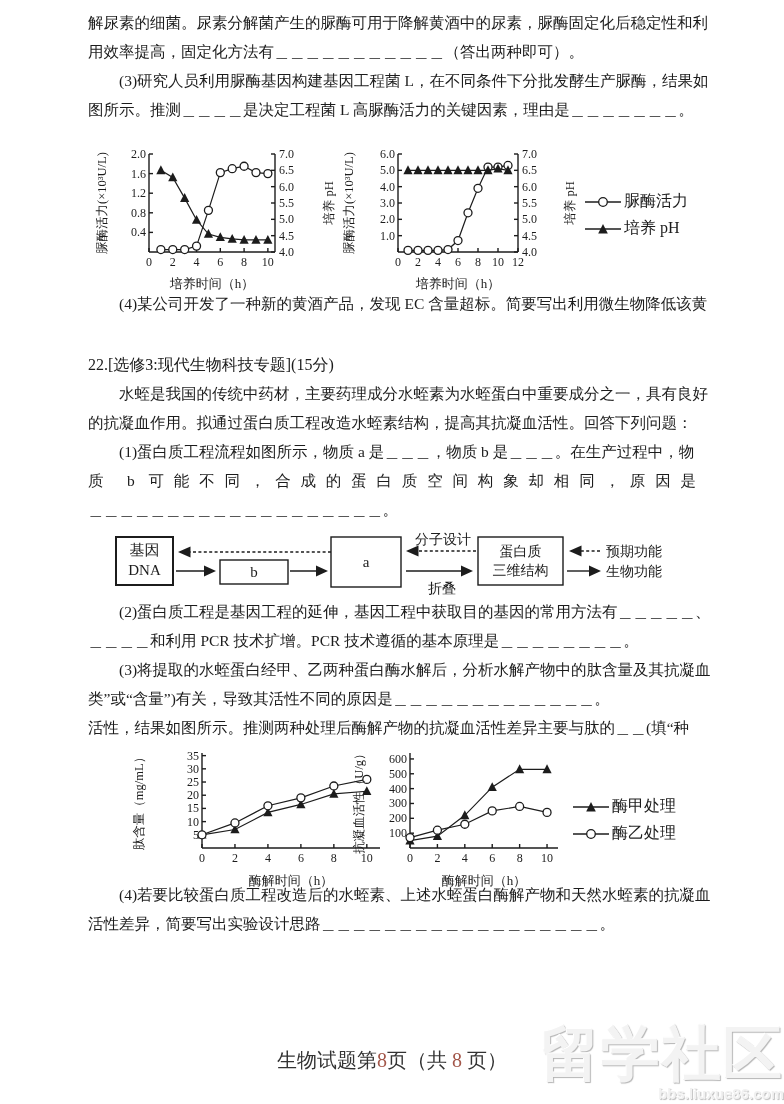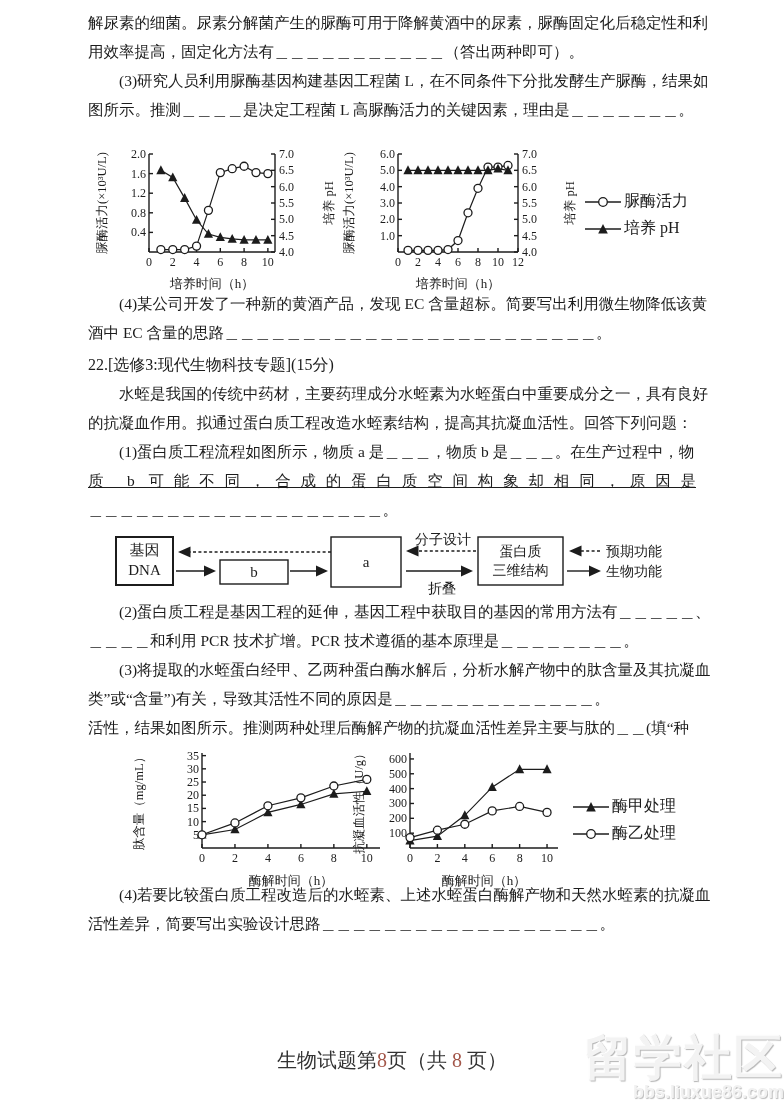--- a/index.html
+++ b/index.html
@@ -4,33 +4,33 @@
 <style>
   * { margin:0; padding:0; box-sizing:border-box; }
   body { background:#888; font-family:"Liberation Serif","DejaVu Serif",serif; }
   .page {
     position:relative; width:784px; height:1104px; margin:0 auto;
     background:#ffffff; color:#1c1c1c; overflow:hidden;
   }
   .tblock { position:absolute; left:88px; width:620px; font-size:15.5px; line-height:29px; }
   .tline { white-space:nowrap; }
   .indent { padding-left:31px; }
-  .jline { white-space:normal; text-align:justify; text-align-last:justify; width:608px;text-decoration:underline; }
+  .jline { white-space:normal; text-align:justify; text-align-last:justify; width:608px; }
   .q-head { font-weight:normal; font-size:16px; }
   .chart-svg { position:absolute; }
   .legend { position:absolute; font-size:16px; }
   .legend-row { display:flex; align-items:center; height:27px; white-space:nowrap; }
   .legend-row svg { margin-right:2px; }
   .footer { position:absolute; top:1047px; left:0; width:100%; text-align:center; font-size:20px; color:#333; }
   .footer .pgnum { color:#a3574a; }
   .watermark { position:absolute; right:0px; bottom:2px; text-align:right; line-height:1.05;
     font-family:"Liberation Sans","DejaVu Sans",sans-serif; pointer-events:none; }
-  .wm-title { font-size:48px; font-weight:bold; color:#f3f3f3;
+  .wm-title { font-size:59px; font-weight:bold; color:#f3f3f3;
     text-shadow:-1px -1px 0 #fff, 1px 1px 1px #b5b5b5, 0 0 1px #c8c8c8; letter-spacing:2px; }
-  .wm-url { font-size:18px; font-weight:bold; color:#f1f1f1;
+  .wm-url { font-size:15px; font-weight:bold; color:#f1f1f1;
     text-shadow:-1px -1px 0 #fff, 1px 1px 1px #bbb; }
   svg text { fill:#1c1c1c; font-family:"Liberation Serif","DejaVu Serif",serif; }
 </style>
 </head>
 <body>
 
 <div class="page">
 
   <div class="tblock" style="top:8px">
     <div class="tline">解尿素的细菌。尿素分解菌产生的脲酶可用于降解黄酒中的尿素，脲酶固定化后稳定性和利</div>
@@ -193,21 +193,20 @@
       <svg width="38" height="12">
         <line x1="1" y1="6" x2="37" y2="6" stroke="#1c1c1c" stroke-width="1.3"></line>
         <polygon points="19,1 14.2,10.5 23.8,10.5" fill="#1c1c1c"></polygon>
       </svg>
       <span>培养 pH</span>
     </div>
   </div>
 
   <div class="tblock" style="top:289px">
     <div class="tline indent">(4)某公司开发了一种新的黄酒产品，发现 EC 含量超标。简要写出利用微生物降低该黄</div>
-    <div class="tline">酒中 EC 含量的思路＿＿＿＿＿＿＿＿＿＿＿＿＿＿＿＿＿＿＿＿＿＿＿＿。</div>
   </div>
 
   <div class="tblock q-head" style="top:350px">22.[选修3:现代生物科技专题](15分)</div>
 
   <div class="tblock" style="top:379px">
     <div class="tline indent">水蛭是我国的传统中药材，主要药理成分水蛭素为水蛭蛋白中重要成分之一，具有良好</div>
     <div class="tline">的抗凝血作用。拟通过蛋白质工程改造水蛭素结构，提高其抗凝血活性。回答下列问题：</div>
   </div>
 
   <div class="tblock" style="top:437px">

